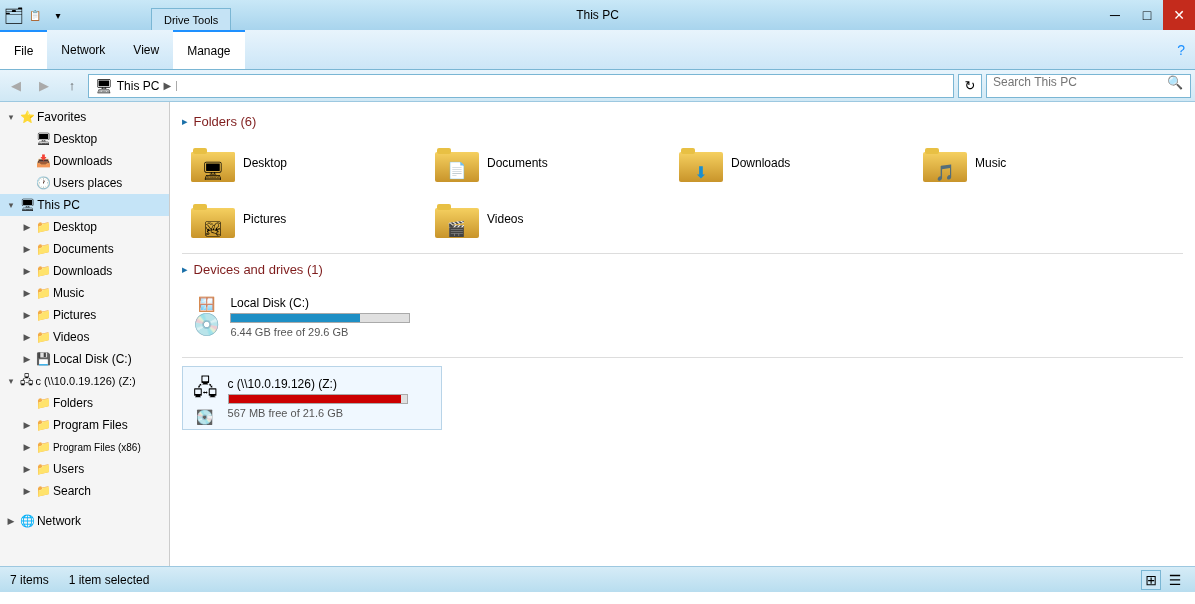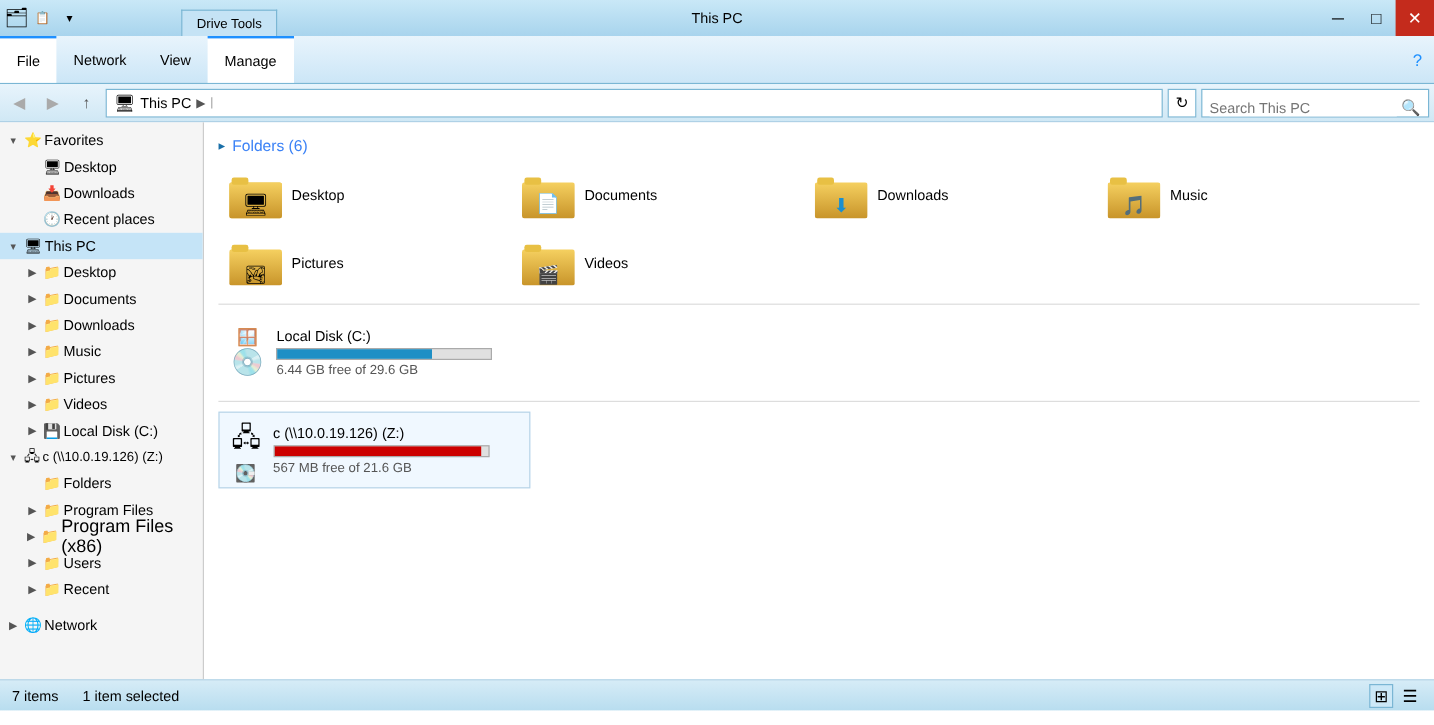--- a/index.html
+++ b/index.html
@@ -124,25 +124,25 @@
     .address-chevron { color: #555; font-size: 10px; }
     .address-refresh {
       width: 24px; height: 24px;
       display: flex; align-items: center; justify-content: center;
       border: 1px solid #7ab6d4;
       background: #fff;
       cursor: pointer;
       font-size: 13px;
     }
     .search-box {
-      width: 190px;
+      width: 205px;
       height: 24px;
       border: 1px solid #7ab6d4;
       display: flex;
-      align-items: flex-end;
+      align-items: flex-start;
       background: #fff;
       padding: 0 6px;
       gap: 4px;
     }
     .search-box input {
       border: none; outline: none; flex: 1; font-size: 12px; color: #888;
     }
 
     
     .main-layout {
@@ -180,21 +180,21 @@
     .content-area {
       flex: 1;
       background: #fff;
       overflow-y: auto;
       padding: 8px 12px;
     }
     .section-title {
       display: flex;
       align-items: center;
       font-size: 13px;
-      color: #3b82f6;
+      color: #7f1d1d;
       font-weight: 400;
       margin-bottom: 8px;
       margin-top: 4px;
       gap: 6px;
     }
     .section-title::before {
       content: '▸';
       font-size: 11px;
       color: #1a6fa8;
     }
@@ -342,21 +342,21 @@
         <span class="tree-label">Desktop</span>
       </div>
       <div class="tree-item">
         <div class="tree-toggle"></div>
         <span>📥</span>
         <span class="tree-label">Downloads</span>
       </div>
       <div class="tree-item">
         <div class="tree-toggle"></div>
         <span>🕐</span>
-        <span class="tree-label">Recent places</span>
+        <span class="tree-label">Users places</span>
       </div>
     </div>
 
     <div class="tree-item selected">
       <div class="tree-toggle">▾</div>
       <span>🖥</span>
       <span class="tree-label">This PC</span>
     </div>
     <div class="tree-children">
       <div class="tree-item">
@@ -409,31 +409,31 @@
           <span class="tree-label">Folders</span>
         </div>
         <div class="tree-item">
           <div class="tree-toggle">▶</div>
           <span>📁</span>
           <span class="tree-label">Program Files</span>
         </div>
         <div class="tree-item">
           <div class="tree-toggle">▶</div>
           <span>📁</span>
-          <span class="tree-label" style="font-size:15px;">Program Files (x86)</span>
+          <span class="tree-label" style="font-size:10px;">Program Files (x86)</span>
         </div>
         <div class="tree-item">
           <div class="tree-toggle">▶</div>
           <span>📁</span>
           <span class="tree-label">Users</span>
         </div>
         <div class="tree-item">
           <div class="tree-toggle">▶</div>
           <span>📁</span>
-          <span class="tree-label">Recent</span>
+          <span class="tree-label">Search</span>
         </div>
       </div>
     </div>
 
     <div class="tree-item" style="margin-top:8px;">
       <div class="tree-toggle">▶</div>
       <span>🌐</span>
       <span class="tree-label">Network</span>
     </div>
   </div>
@@ -542,20 +542,21 @@
               </defs>
           </svg>
           <span style="position:absolute;bottom:0;left:50%;transform:translateX(-50%);font-size:15px;">🎬</span>
         </div>
         <span class="folder-label">Videos</span>
       </div>
     </div>
 
     <hr class="section-divider">
 
+    <div class="section-title">Devices and drives (1)</div>
     <div style="display:flex;gap:8px;">
       <div class="drive-item">
         <div style="display:flex;flex-direction:column;align-items:center;">
           <span style="font-size:14px;">🪟</span>
           <span style="font-size:22px;">💿</span>
         </div>
         <div class="drive-info">
           <div class="drive-name">Local Disk (C:)</div>
           <div class="drive-bar-bg">
             <div class="drive-bar-fill" style="width:72%;background:#1e8fc5;"></div>

